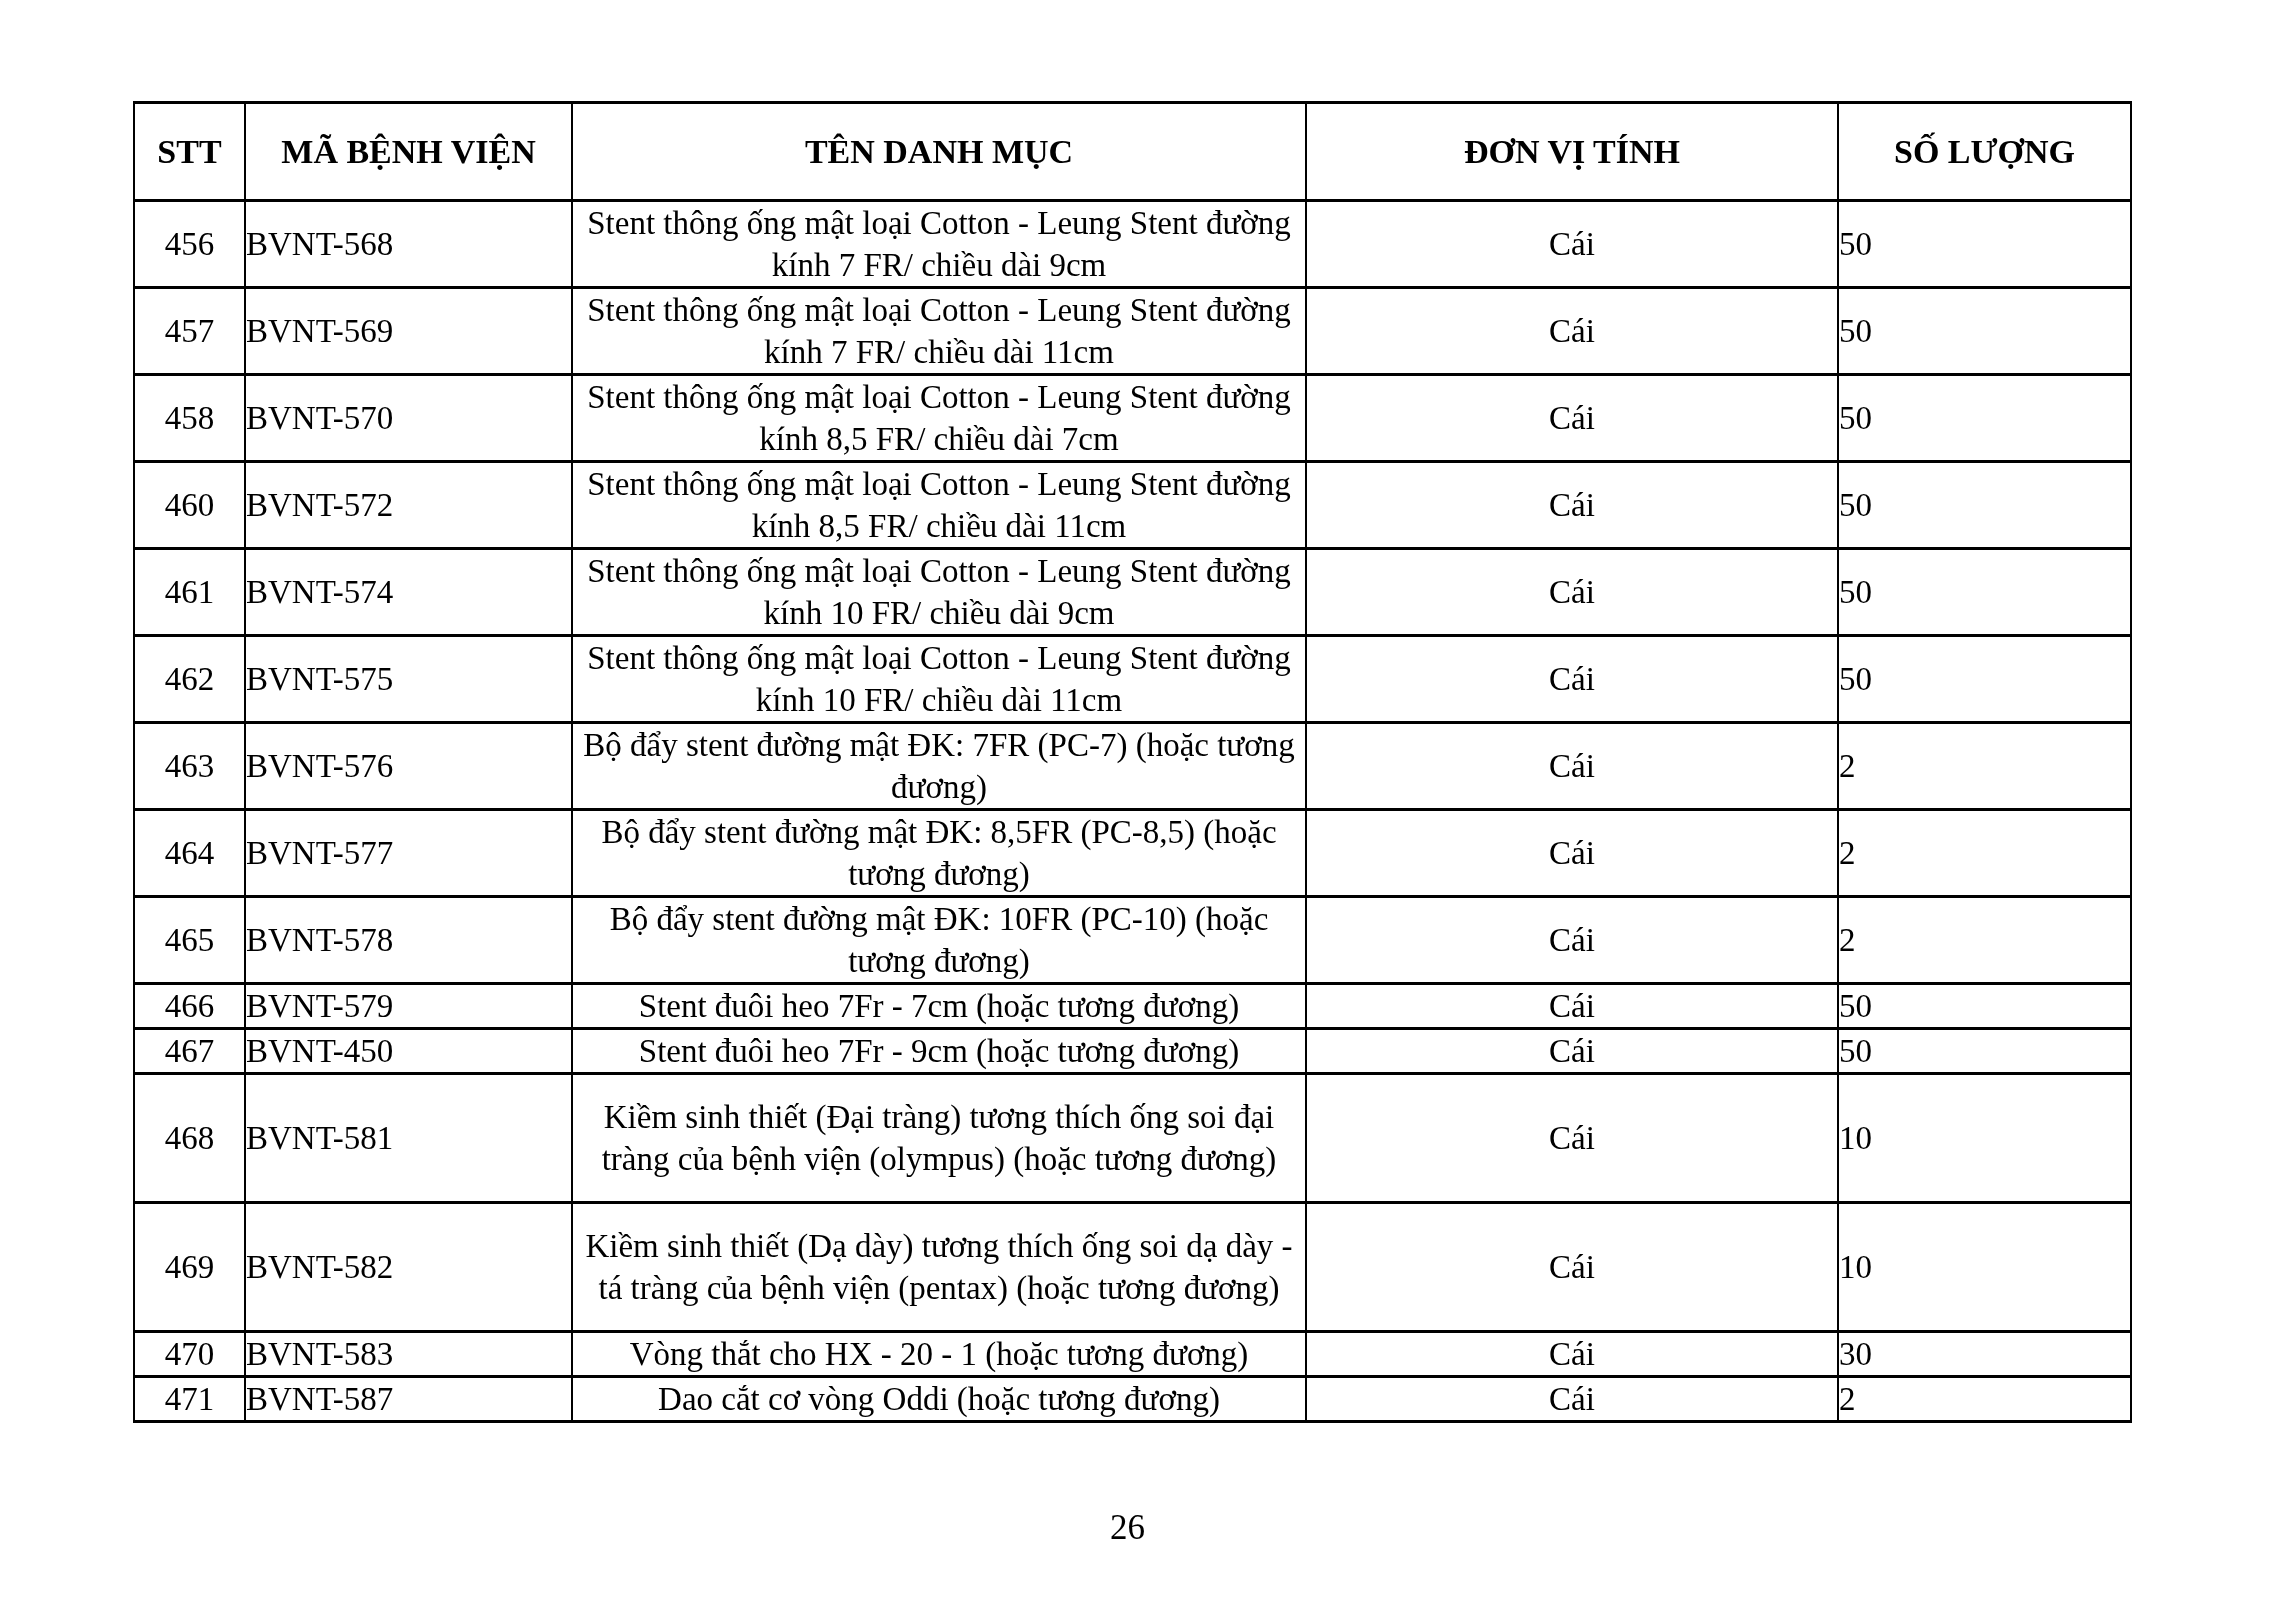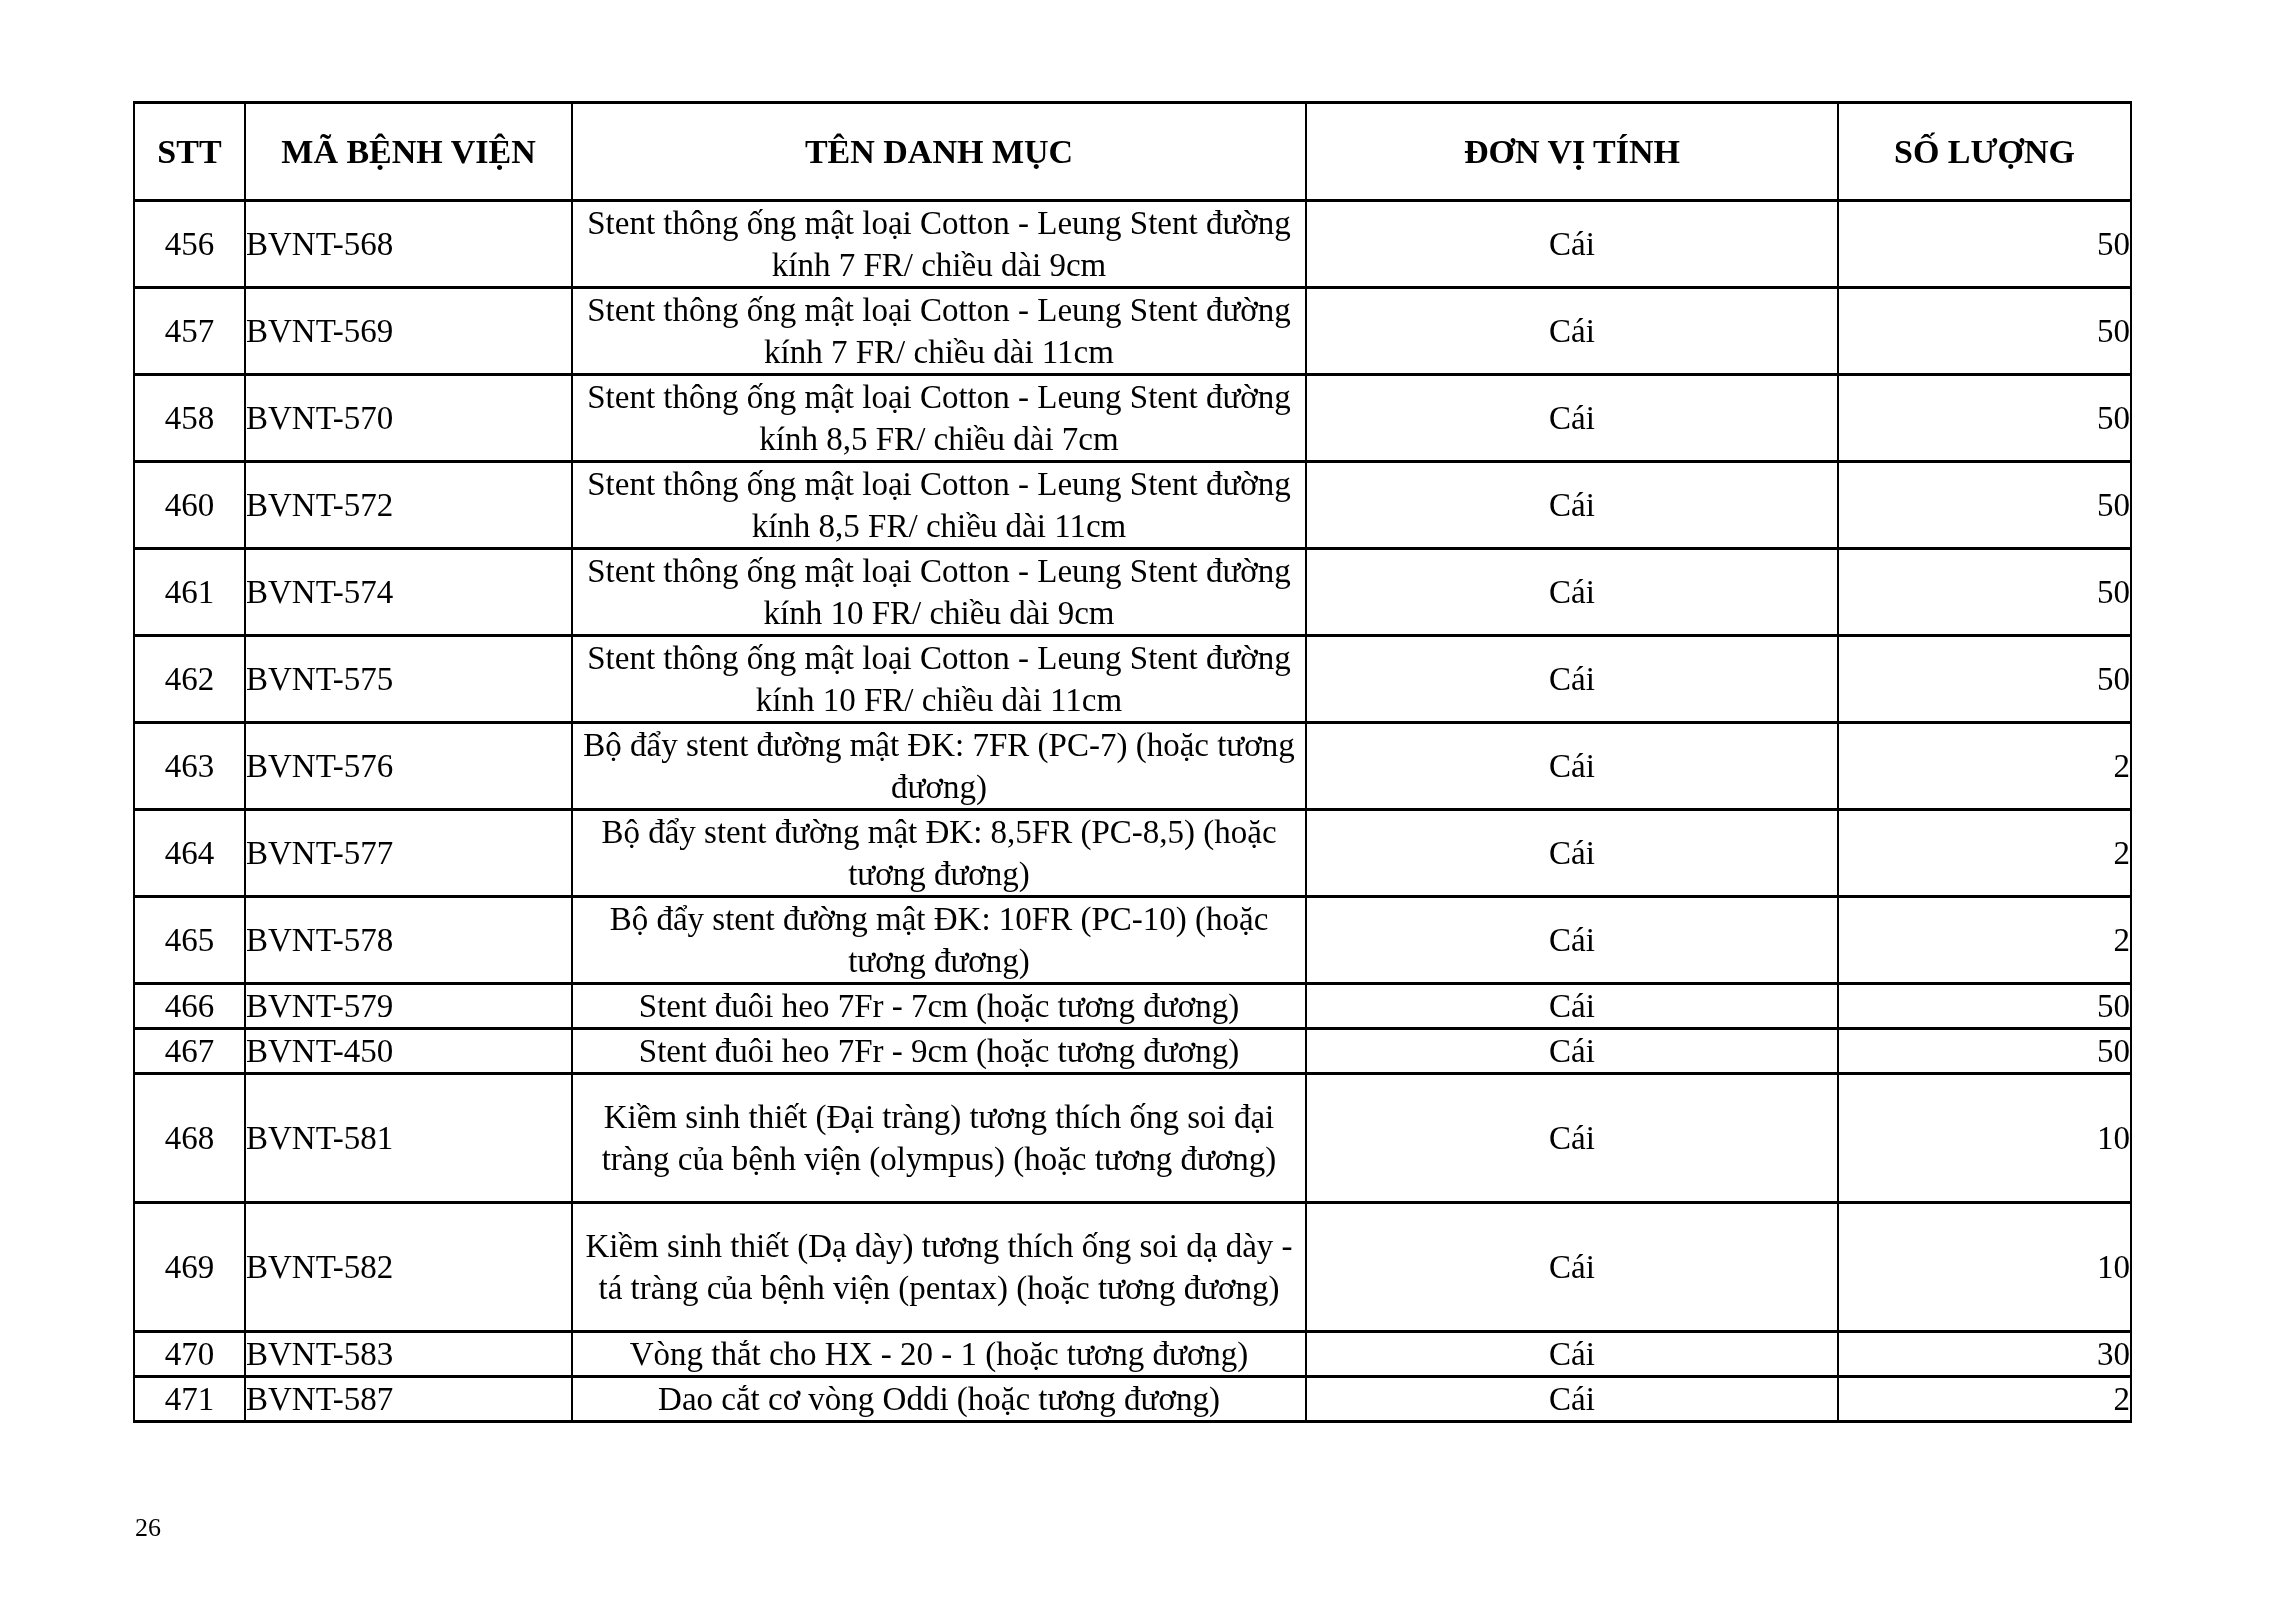--- a/index.html
+++ b/index.html
@@ -45,28 +45,28 @@
     height: 95px;
     line-height: 39px;
   }
   tr.r2 { height: 87px; }
   tr.r1 { height: 43px; }
   tr.r3 { height: 129px; padding-left: 12px; }
   td.c-stt  { text-align: center; }
   td.c-code { text-align: left; padding-left: 9.2px; }
   td.c-name { text-align: center; padding-left: 6.5px; padding-right: 5.2px; }
   td.c-unit { text-align: center; }
-  td.c-qty  { text-align: right; padding-right: 36px; }
+  td.c-qty  { text-align: left; padding-right: 36px; }
   .page-number {
     position: absolute;
-    left: 135px;
+    left: 129px;
     top: 1509px;
     width: 1997px;
-    text-align: left;
-    font-size: 26px;
+    text-align: center;
+    font-size: 35px;
     line-height: 37px;
   }
 </style>
 </head>
 <body>
 
 <div class="page">
 
   <table class="doc">
     <colgroup>

